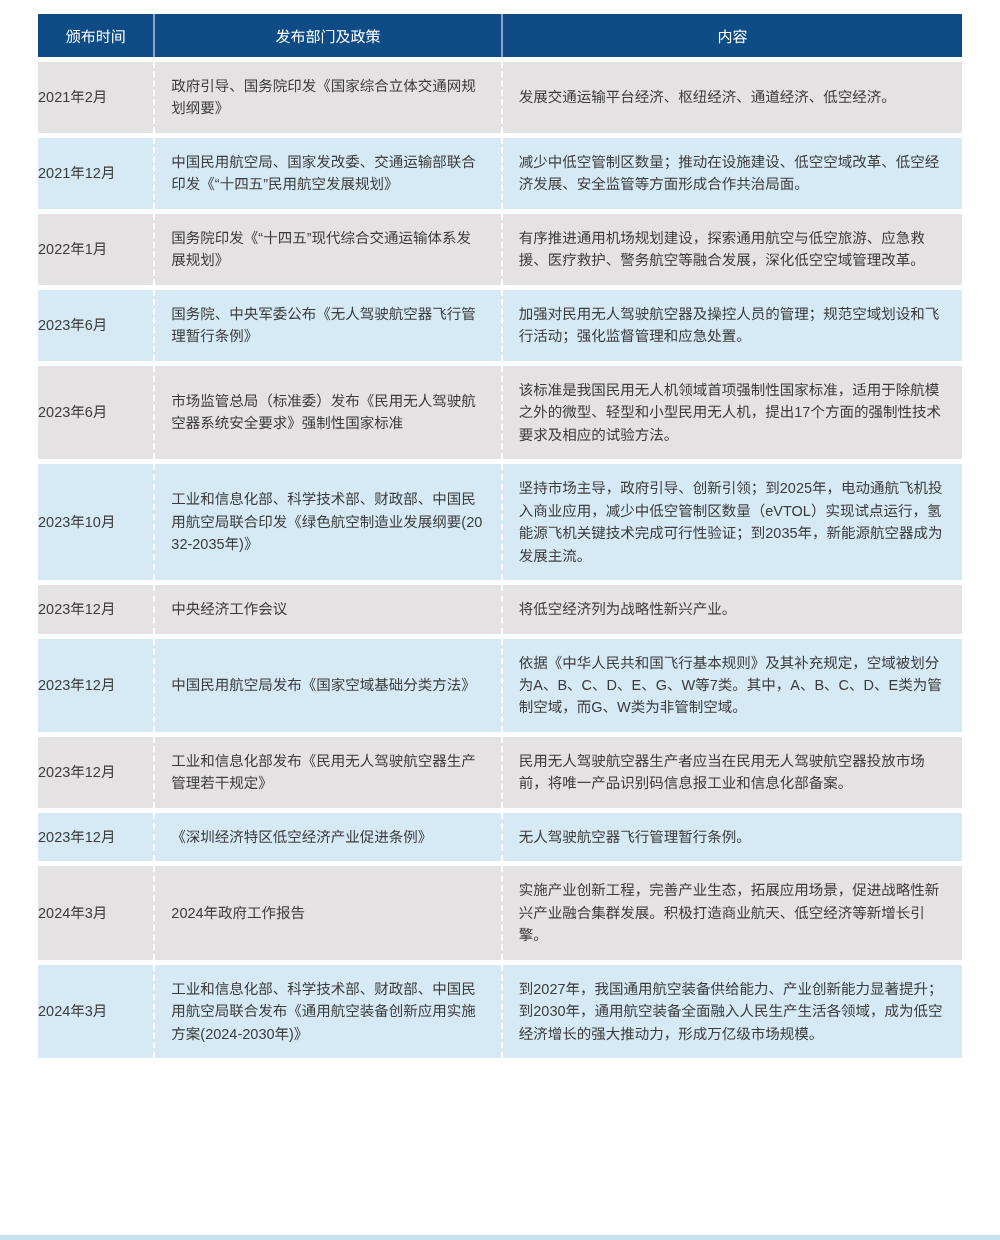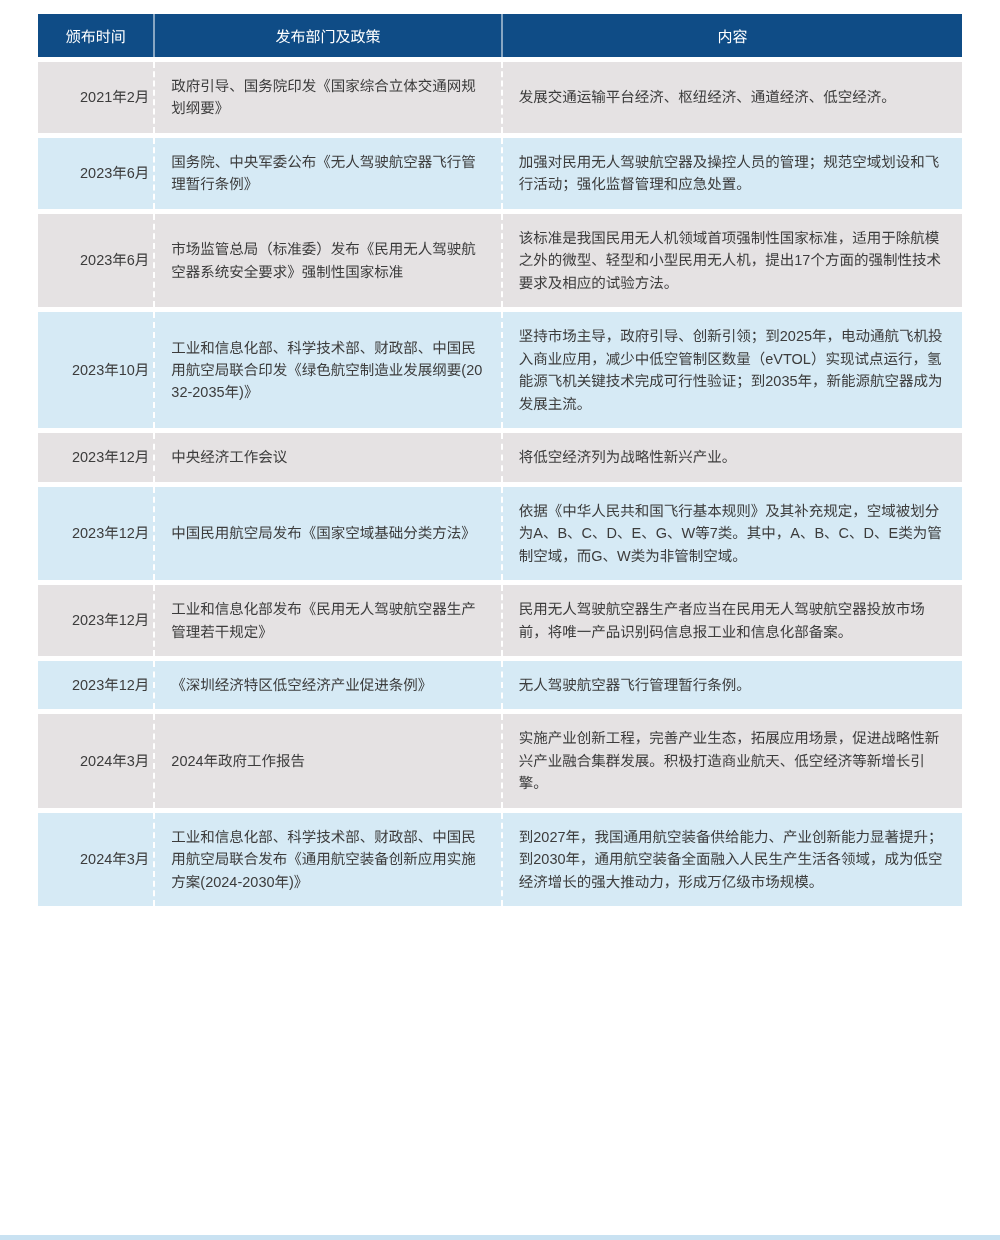--- a/index.html
+++ b/index.html
@@ -47,22 +47,22 @@
     line-height: 1.55;
     padding: 13px 16px;
     vertical-align: middle;
     word-break: break-all;
   }
   tbody tr:nth-child(odd)  td { background: var(--row-gray, #e5e2e3); }
   tbody tr:nth-child(even) td { background: var(--row-blue, #d6eaf5); }
   tbody td:not(:last-child) { border-right: 2px dashed #ffffff; }
 
   td.cell-date {
-    text-align: right;
-    padding-left: 10px;
+    text-align: left;
+    padding-left: 0;
     padding-right: 4px;
     white-space: nowrap;
   }
 
   .bottom-bar {
     position: absolute;
     left: 0;
     bottom: 0;
     width: 100%;
     height: 5px;
@@ -86,20 +86,30 @@
         <th>颁布时间</th>
         <th>发布部门及政策</th>
         <th>内容</th>
       </tr>
     </thead>
     <tbody>
         <tr>
     <td class="cell-date">2021年2月</td>
     <td class="cell-policy">政府引导、国务院印发《国家综合立体交通网规划纲要》</td>
     <td class="cell-content">发展交通运输平台经济、枢纽经济、通道经济、低空经济。</td>
+  </tr>
+        <tr>
+    <td class="cell-date">2021年12月</td>
+    <td class="cell-policy">中国民用航空局、国家发改委、交通运输部联合印发《“十四五”民用航空发展规划》</td>
+    <td class="cell-content">减少中低空管制区数量；推动在设施建设、低空空域改革、低空经济发展、安全监管等方面形成合作共治局面。</td>
+  </tr>
+        <tr>
+    <td class="cell-date">2022年1月</td>
+    <td class="cell-policy">国务院印发《“十四五”现代综合交通运输体系发展规划》</td>
+    <td class="cell-content">有序推进通用机场规划建设，探索通用航空与低空旅游、应急救援、医疗救护、警务航空等融合发展，深化低空空域管理改革。</td>
   </tr>
         <tr>
     <td class="cell-date">2023年6月</td>
     <td class="cell-policy">国务院、中央军委公布《无人驾驶航空器飞行管理暂行条例》</td>
     <td class="cell-content">加强对民用无人驾驶航空器及操控人员的管理；规范空域划设和飞行活动；强化监督管理和应急处置。</td>
   </tr>
         <tr>
     <td class="cell-date">2023年6月</td>
     <td class="cell-policy">市场监管总局（标准委）发布《民用无人驾驶航空器系统安全要求》强制性国家标准</td>
     <td class="cell-content">该标准是我国民用无人机领域首项强制性国家标准，适用于除航模之外的微型、轻型和小型民用无人机，提出17个方面的强制性技术要求及相应的试验方法。</td>

